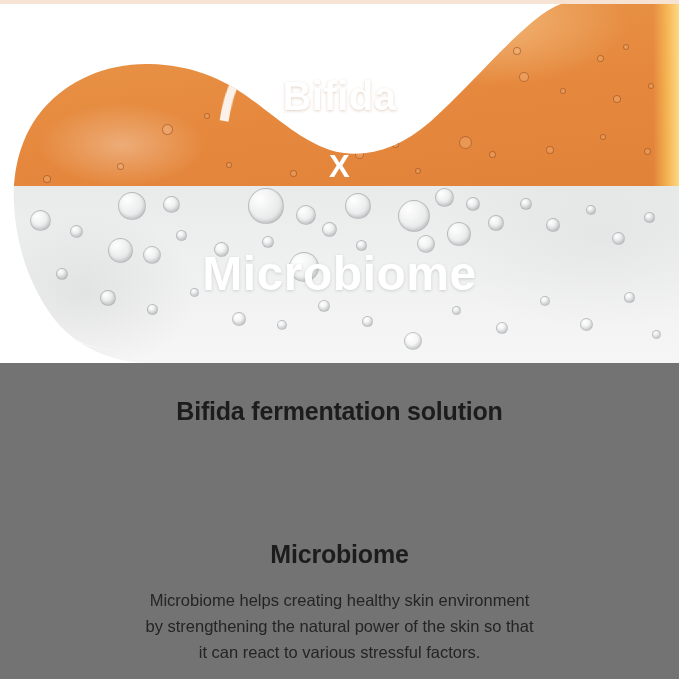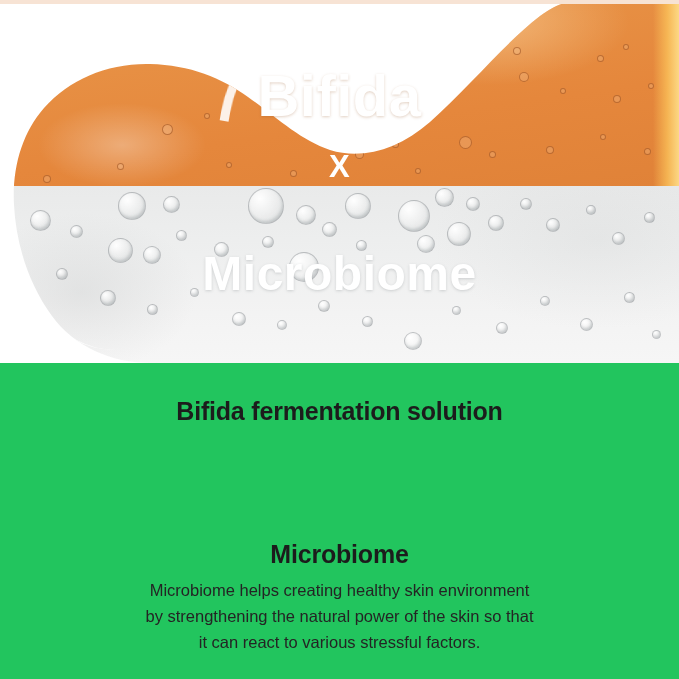--- a/index.html
+++ b/index.html
@@ -139,21 +139,21 @@
   .hero-word {
     position: absolute;
     width: 679px;
     text-align: center;
     color: #ffffff;
     font-weight: 700;
     letter-spacing: 0.5px;
   }
   .hero-bifida {
     top: 70px;
-    font-size: 58px;
+    font-size: 40px;
     line-height: 52px;
     text-shadow: 0 1px 3px rgba(150,85,35,0.28);
   }
   .hero-x {
     top: 150px;
     font-size: 31px;
     line-height: 34px;
     font-weight: 700;
   }
   .hero-microbiome {
@@ -162,42 +162,42 @@
     line-height: 52px;
     text-shadow: 0 1px 3px rgba(120,125,128,0.30);
   }
 
   
   .info {
     position: absolute;
     top: 363px; left: 0;
     width: 679px;
     height: 316px;
-    background: #22c55e;
+    background: #737373;
     text-align: center;
   }
 
   .info-heading {
     color: #1c1c1c;
     font-weight: 700;
     font-size: 25px;
     line-height: 30px;
     letter-spacing: -0.2px;
     margin: 0;
   }
   .info-body {
     color: #242424;
     font-size: 16.5px;
     line-height: 26px;
     margin: 0;
   }
   .block-1 { position: absolute; top: 33px; left: 0; width: 679px; }
   .block-1 .info-body { margin-top: 9px; }
   .block-2 { position: absolute; top: 176px; left: 0; width: 679px; }
-  .block-2 .info-body { margin-top: 8px; }
+  .block-2 .info-body { margin-top: 18px; }
 </style>
 </head>
 <body>
 
 <div class="page">
 
   <div class="top-strip"></div>
 
   <div class="hero">
     <div class="blob">

